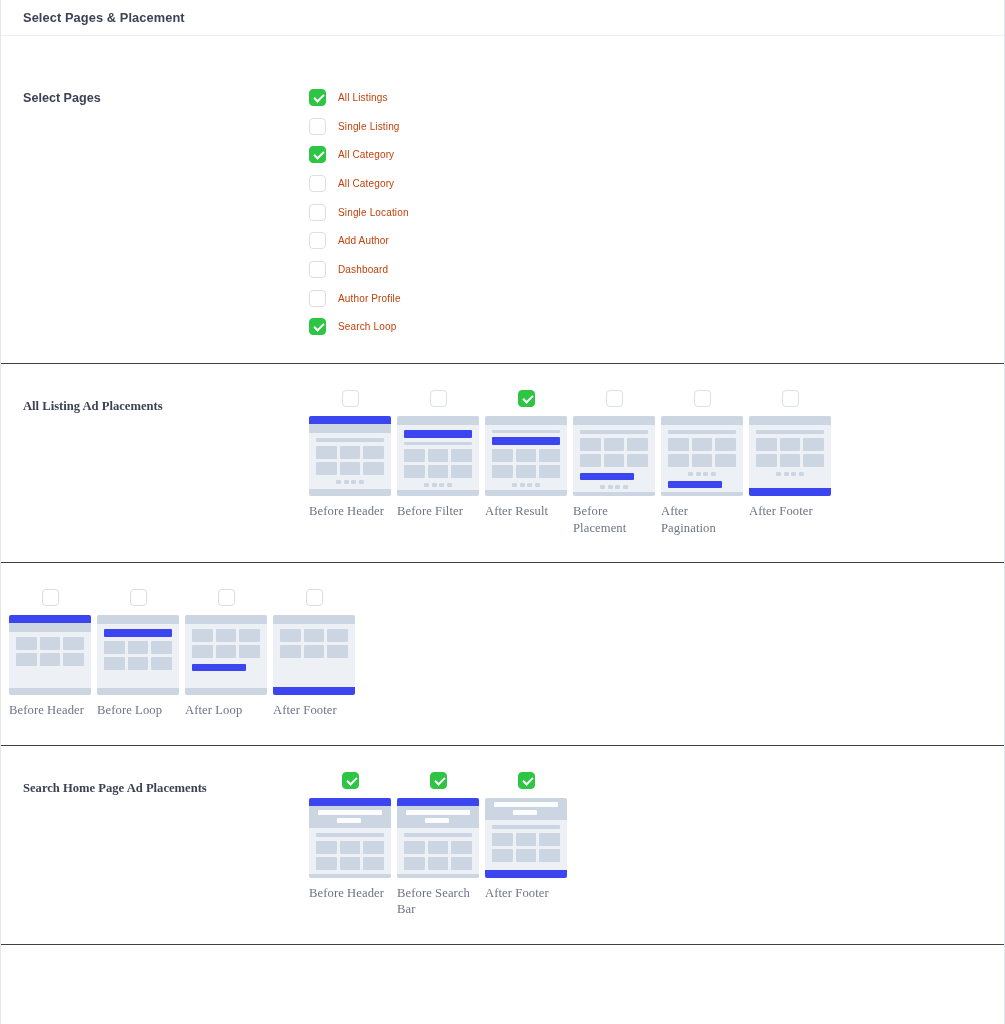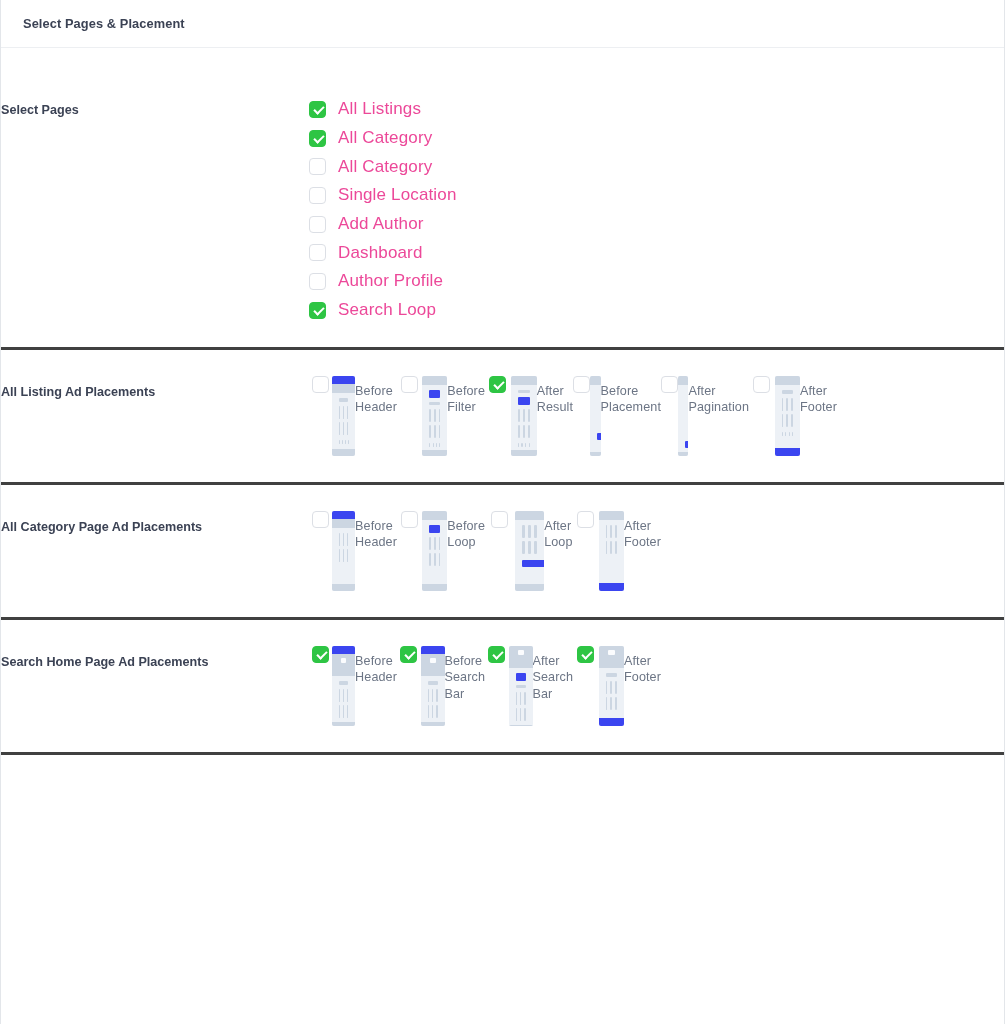--- a/index.html
+++ b/index.html
@@ -16,63 +16,64 @@
     width: 1005px;
     min-height: 1024px;
     background: #ffffff;
     border-left: 1px solid #e3e6ea;
     border-right: 1px solid #e3e6ea;
     overflow: hidden;
   }
 
   
   .panel-head {
-    height: 48px;
+    height: 36px;
     display: flex;
     align-items: center;
     padding: 0 0 0 22px;
     border-bottom: 1px solid #edeff2;
   }
   .panel-head-title {
     font-size: 12.8px;
     font-weight: bold;
     color: #3b4254;
     letter-spacing: .1px;
   }
 
   
   .row {
     display: flex;
     align-items: flex-start;
     padding: 0;
   }
-  .row-divider { border-top: 3px solid #404040; }
+  .row-divider { border-top: 1px solid #404040; font-family: Liberation Serif, serif; }
   .row-label {
     width: 300px;
     flex: 0 0 300px;
     font-size: 12.6px;
     color: #3b4254;
     font-weight: bold;
+    padding-left: 22px;
   }
   .row-body { flex: 1 1 auto; }
 
   
   .sec-pages { padding-top: 47px; padding-bottom: 22px; }
   .sec-pages .row-label { padding-top: 8px; }
   .cb-list { display: flex; flex-direction: column; gap: 0; margin-left: 8px; }
   .cb-item {
     display: flex;
     align-items: center;
     height: 28.7px;
     gap: 12px;
     cursor: pointer;
   }
   .cb-text {
-    font-size: 17px;
-    color: #ec4899;
+    font-size: 10px;
+    color: #c2410c;
     letter-spacing: .15px;
   }
 
   
   .cbox {
     width: 17px;
     height: 17px;
     flex: 0 0 17px;
     border-radius: 4px;
     border: 1px solid #dcdfe5;
@@ -101,21 +102,21 @@
   .thumbs {
     display: flex;
     align-items: flex-start;
     gap: 0;
     margin-left: 8px;
   }
   .thumb-cell {
     width: 88px;
     flex: 0 0 88px;
     display: flex;
-    flex-direction: row;
+    flex-direction: column;
     align-items: flex-start;
   }
   .thumb-cb-wrap {
     width: 82px;
     display: flex;
     justify-content: center;
     margin-bottom: 9px;
   }
   .thumb-caption {
     font-size: 12.6px;
@@ -165,20 +166,24 @@
 
   <div class="row sec-pages">
     <div class="row-label">Select Pages</div>
     <div class="row-body">
       <div class="cb-list" id="pages-list">
           <div class="cb-item">
             <div class="cbox on"></div>
             <div class="cb-text">All Listings</div>
           </div>
           <div class="cb-item">
+            <div class="cbox"></div>
+            <div class="cb-text">Single Listing</div>
+          </div>
+          <div class="cb-item">
             <div class="cbox on"></div>
             <div class="cb-text">All Category</div>
           </div>
           <div class="cb-item">
             <div class="cbox"></div>
             <div class="cb-text">All Category</div>
           </div>
           <div class="cb-item">
             <div class="cbox"></div>
             <div class="cb-text">Single Location</div>
@@ -372,21 +377,20 @@
                   </div>
                 </div>
                 <div class="m-footblue"></div>
               </div>
               <div class="thumb-caption">After Footer</div>
             </div>
           </div>
         </div>
       </div>
       <div class="row sec-place row-divider">
-        <div class="row-label">All Category Page Ad Placements</div>
         <div class="row-body">
           <div class="thumbs">
             <div class="thumb-cell">
               <div class="thumb-cb-wrap">
                 <div class="cbox"></div>
               </div>
               <div class="mock">
                 <div class="m-blue"></div>
                 <div class="m-topbar"></div>
                 <div class="m-body">
@@ -525,45 +529,20 @@
             <div class="thumb-cell">
               <div class="thumb-cb-wrap">
                 <div class="cbox on"></div>
               </div>
               <div class="mock">
                 <div class="m-hero">
                   <div class="m-hero-bar"></div>
                   <div class="m-hero-btn"></div>
                 </div>
                 <div class="m-body">
-                  <div class="m-wide-blue"></div>
-                  <div class="m-line thin"></div>
-                  <div class="m-grid">
-                    <div class="m-card"></div>
-                    <div class="m-card"></div>
-                    <div class="m-card"></div>
-                    <div class="m-card"></div>
-                    <div class="m-card"></div>
-                    <div class="m-card"></div>
-                  </div>
-                </div>
-                <div class="m-footer"></div>
-              </div>
-              <div class="thumb-caption">After Search Bar</div>
-            </div>
-            <div class="thumb-cell">
-              <div class="thumb-cb-wrap">
-                <div class="cbox on"></div>
-              </div>
-              <div class="mock">
-                <div class="m-hero">
-                  <div class="m-hero-bar"></div>
-                  <div class="m-hero-btn"></div>
-                </div>
-                <div class="m-body">
                   <div class="m-line"></div>
                   <div class="m-grid">
                     <div class="m-card"></div>
                     <div class="m-card"></div>
                     <div class="m-card"></div>
                     <div class="m-card"></div>
                     <div class="m-card"></div>
                     <div class="m-card"></div>
                   </div>
                 </div>

